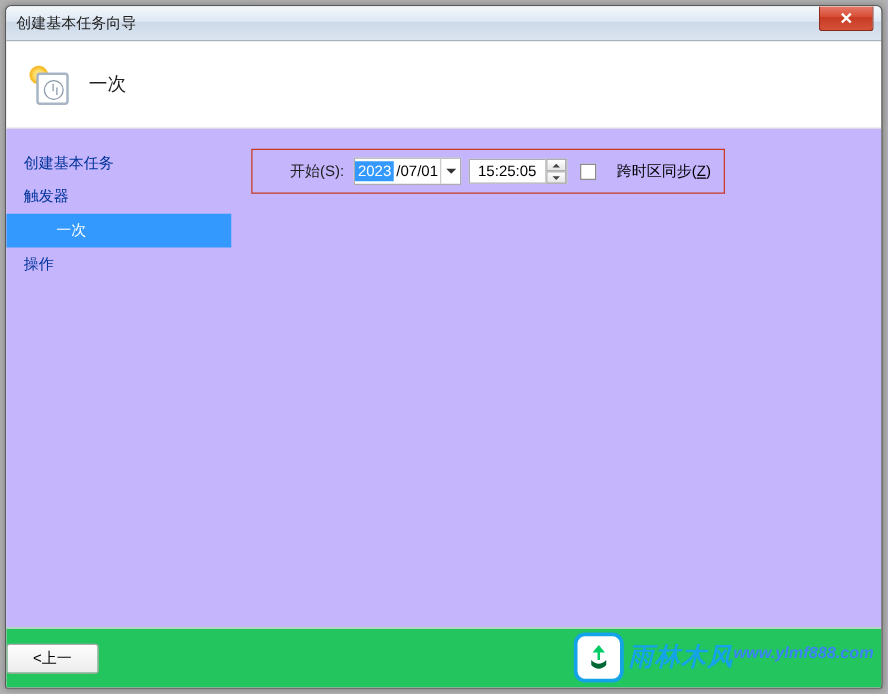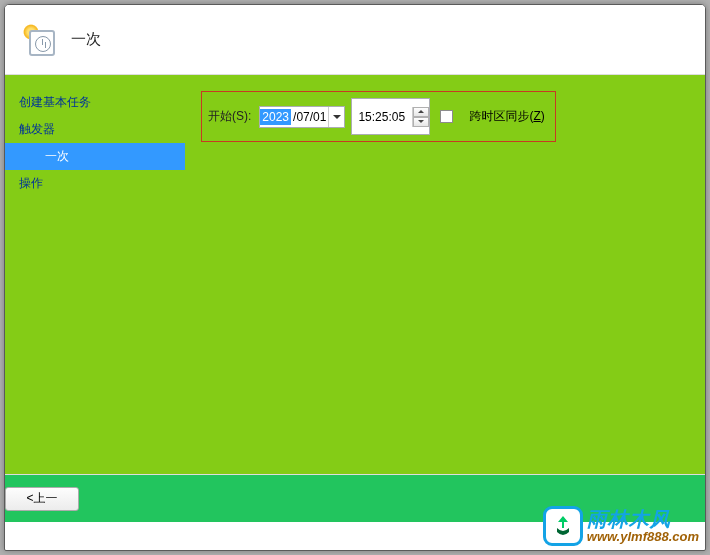--- a/index.html
+++ b/index.html
@@ -9,56 +9,64 @@
   .titlebar .title { color: #222; font-size: 12px; }
   .window-buttons { position: absolute; right: 0; top: 0; display: flex; }
   .close-btn { width: 44px; height: 20px; background: linear-gradient(#e67a6a, #d74c33 45%, #c83a22 46%, #d5523a); border: 1px solid #8a2a1a; border-top: none; border-radius: 0 0 3px 3px; color: #fff; display: flex; align-items: center; justify-content: center; font-size: 13px; font-weight: bold; cursor: pointer; margin-right: 6px; }
   .header { height: 70px; background: #fff; border-bottom: 1px solid #ddd; display: flex; align-items: center; padding-left: 18px; gap: 16px; }
   .header-icon { width: 32px; height: 32px; position: relative; }
   .header-icon .clock { position: absolute; right: 0; bottom: 0; width: 26px; height: 26px; border: 2px solid #a7b5c4; border-radius: 3px; background: #fff; }
   .header-icon .clock::before { content: ""; position: absolute; left: 4px; top: 4px; width: 14px; height: 14px; border: 1px solid #8899aa; border-radius: 50%; }
   .header-icon .clock::after { content: ""; position: absolute; left: 11px; top: 7px; width: 1px; height: 6px; background: #8899aa; box-shadow: 3px 3px 0 -0px #8899aa; }
   .header-icon .burst { position: absolute; left: 0; top: 0; width: 16px; height: 16px; background: radial-gradient(circle, #ffe070 30%, #f6b820 60%, transparent 70%); }
   .header-title { font-size: 15px; color: #222; }
-  .body { display: flex; height: calc(100% - 28px - 70px - 48px); background: #84cc16; }
+  .body { display: flex; height: calc(100% - 28px - 70px - 48px); background: #c4b5fd; }
   .sidebar { width: 180px; padding-top: 14px; }
   .sidebar-item { padding: 5px 0 5px 14px; color: #003399; cursor: pointer; }
   .sidebar-item.indent { padding-left: 40px; }
   .sidebar-item.selected { background: #3399ff; color: #fff; }
   .main { flex: 1; padding: 16px 16px; position: relative; }
   .row { display: flex; align-items: center; gap: 6px; border: 1px solid #c83a22; padding: 6px 10px 6px 6px; width: fit-content; }
-  .label { color: #222; margin-right: 2px; }
+  .label { color: #222; margin-right: 2px; margin-left: 24px; }
   .date-input { display: flex; align-items: center; border: 1px solid #abadb3; background: #fff; height: 22px; }
   .date-input .year { background: #3399ff; color: #fff; padding: 1px 2px; }
   .date-input .rest { padding: 0 2px; }
   .dropdown-btn { width: 16px; height: 20px; border-left: 1px solid #ccc; display: flex; align-items: center; justify-content: center; cursor: pointer; }
   .dropdown-btn::after { content: ""; border-left: 4px solid transparent; border-right: 4px solid transparent; border-top: 4px solid #333; }
-  .time-input { display: flex; align-items: center; border: 1px solid #abadb3; background: #fff; height: 37px; }
+  .time-input { display: flex; align-items: center; border: 1px solid #abadb3; background: #fff; height: 20px; }
   .time-input .val { padding: 0 4px 0 6px; min-width: 60px; }
   .spinner { display: flex; flex-direction: column; border-left: 1px solid #ccc; }
   .spinner button { width: 16px; height: 10px; border: 1px solid #b0b0b0; background: linear-gradient(#fefefe,#e6e6e6); padding: 0; cursor: pointer; display: flex; align-items: center; justify-content: center; }
   .spinner button::after { content: ""; border-left: 3px solid transparent; border-right: 3px solid transparent; }
   .spinner button:first-child::after { border-bottom: 3px solid #444; }
   .spinner button:last-child::after { border-top: 3px solid #444; }
   .checkbox-wrap { display: flex; align-items: center; gap: 16px; margin-left: 4px; }
   .checkbox { width: 13px; height: 13px; border: 1px solid #8c8c8c; background: #fff; cursor: pointer; }
   .footer { height: 48px; background: #22c55e; border-top: 1px solid #ddd; display: flex; align-items: center; justify-content: flex-start; padding-right: 16px; gap: 8px; }
   .btn { height: 24px; min-width: 74px; padding: 0 10px; border: 1px solid #acacac; border-radius: 3px; background: linear-gradient(#fdfdfd,#ececec); cursor: pointer; font-size: 12px; font-family: inherit; }
   .watermark { position: absolute; right: 6px; bottom: 4px; display: flex; align-items: center; gap: 4px; }
   .wm-icon { width: 40px; height: 40px; border: 3px solid #13a3e6; border-radius: 9px; background: #fff; display: flex; align-items: center; justify-content: center; }
   .wm-icon svg { width: 24px; height: 24px; }
-  .wm-text { display: flex; flex-direction: column; line-height: 1.1; }
+  .wm-text { display: flex; flex-direction: row; line-height: 1.1; }
   .wm-cn { font-size: 20px; font-weight: bold; color: #13a3e6; font-style: italic; letter-spacing: 1px; }
-  .wm-url { font-size: 13px; font-weight: bold; color: #a16207; font-style: italic; }
+  .wm-url { font-size: 13px; font-weight: bold; color: #3b82f6; font-style: italic; }
   .underline { text-decoration: underline; }
 </style>
 </head>
 <body>
 
 <div class="window">
+  <div class="titlebar">
+    <span class="title">创建基本任务向导</span>
+    <div class="window-buttons">
+      <div class="close-btn">
+        <span>✕</span>
+      </div>
+    </div>
+  </div>
 
   <div class="header">
     <div class="header-icon">
       <div class="burst"></div>
       <div class="clock"></div>
     </div>
     <div class="header-title">一次</div>
   </div>
 
   <div class="body">

